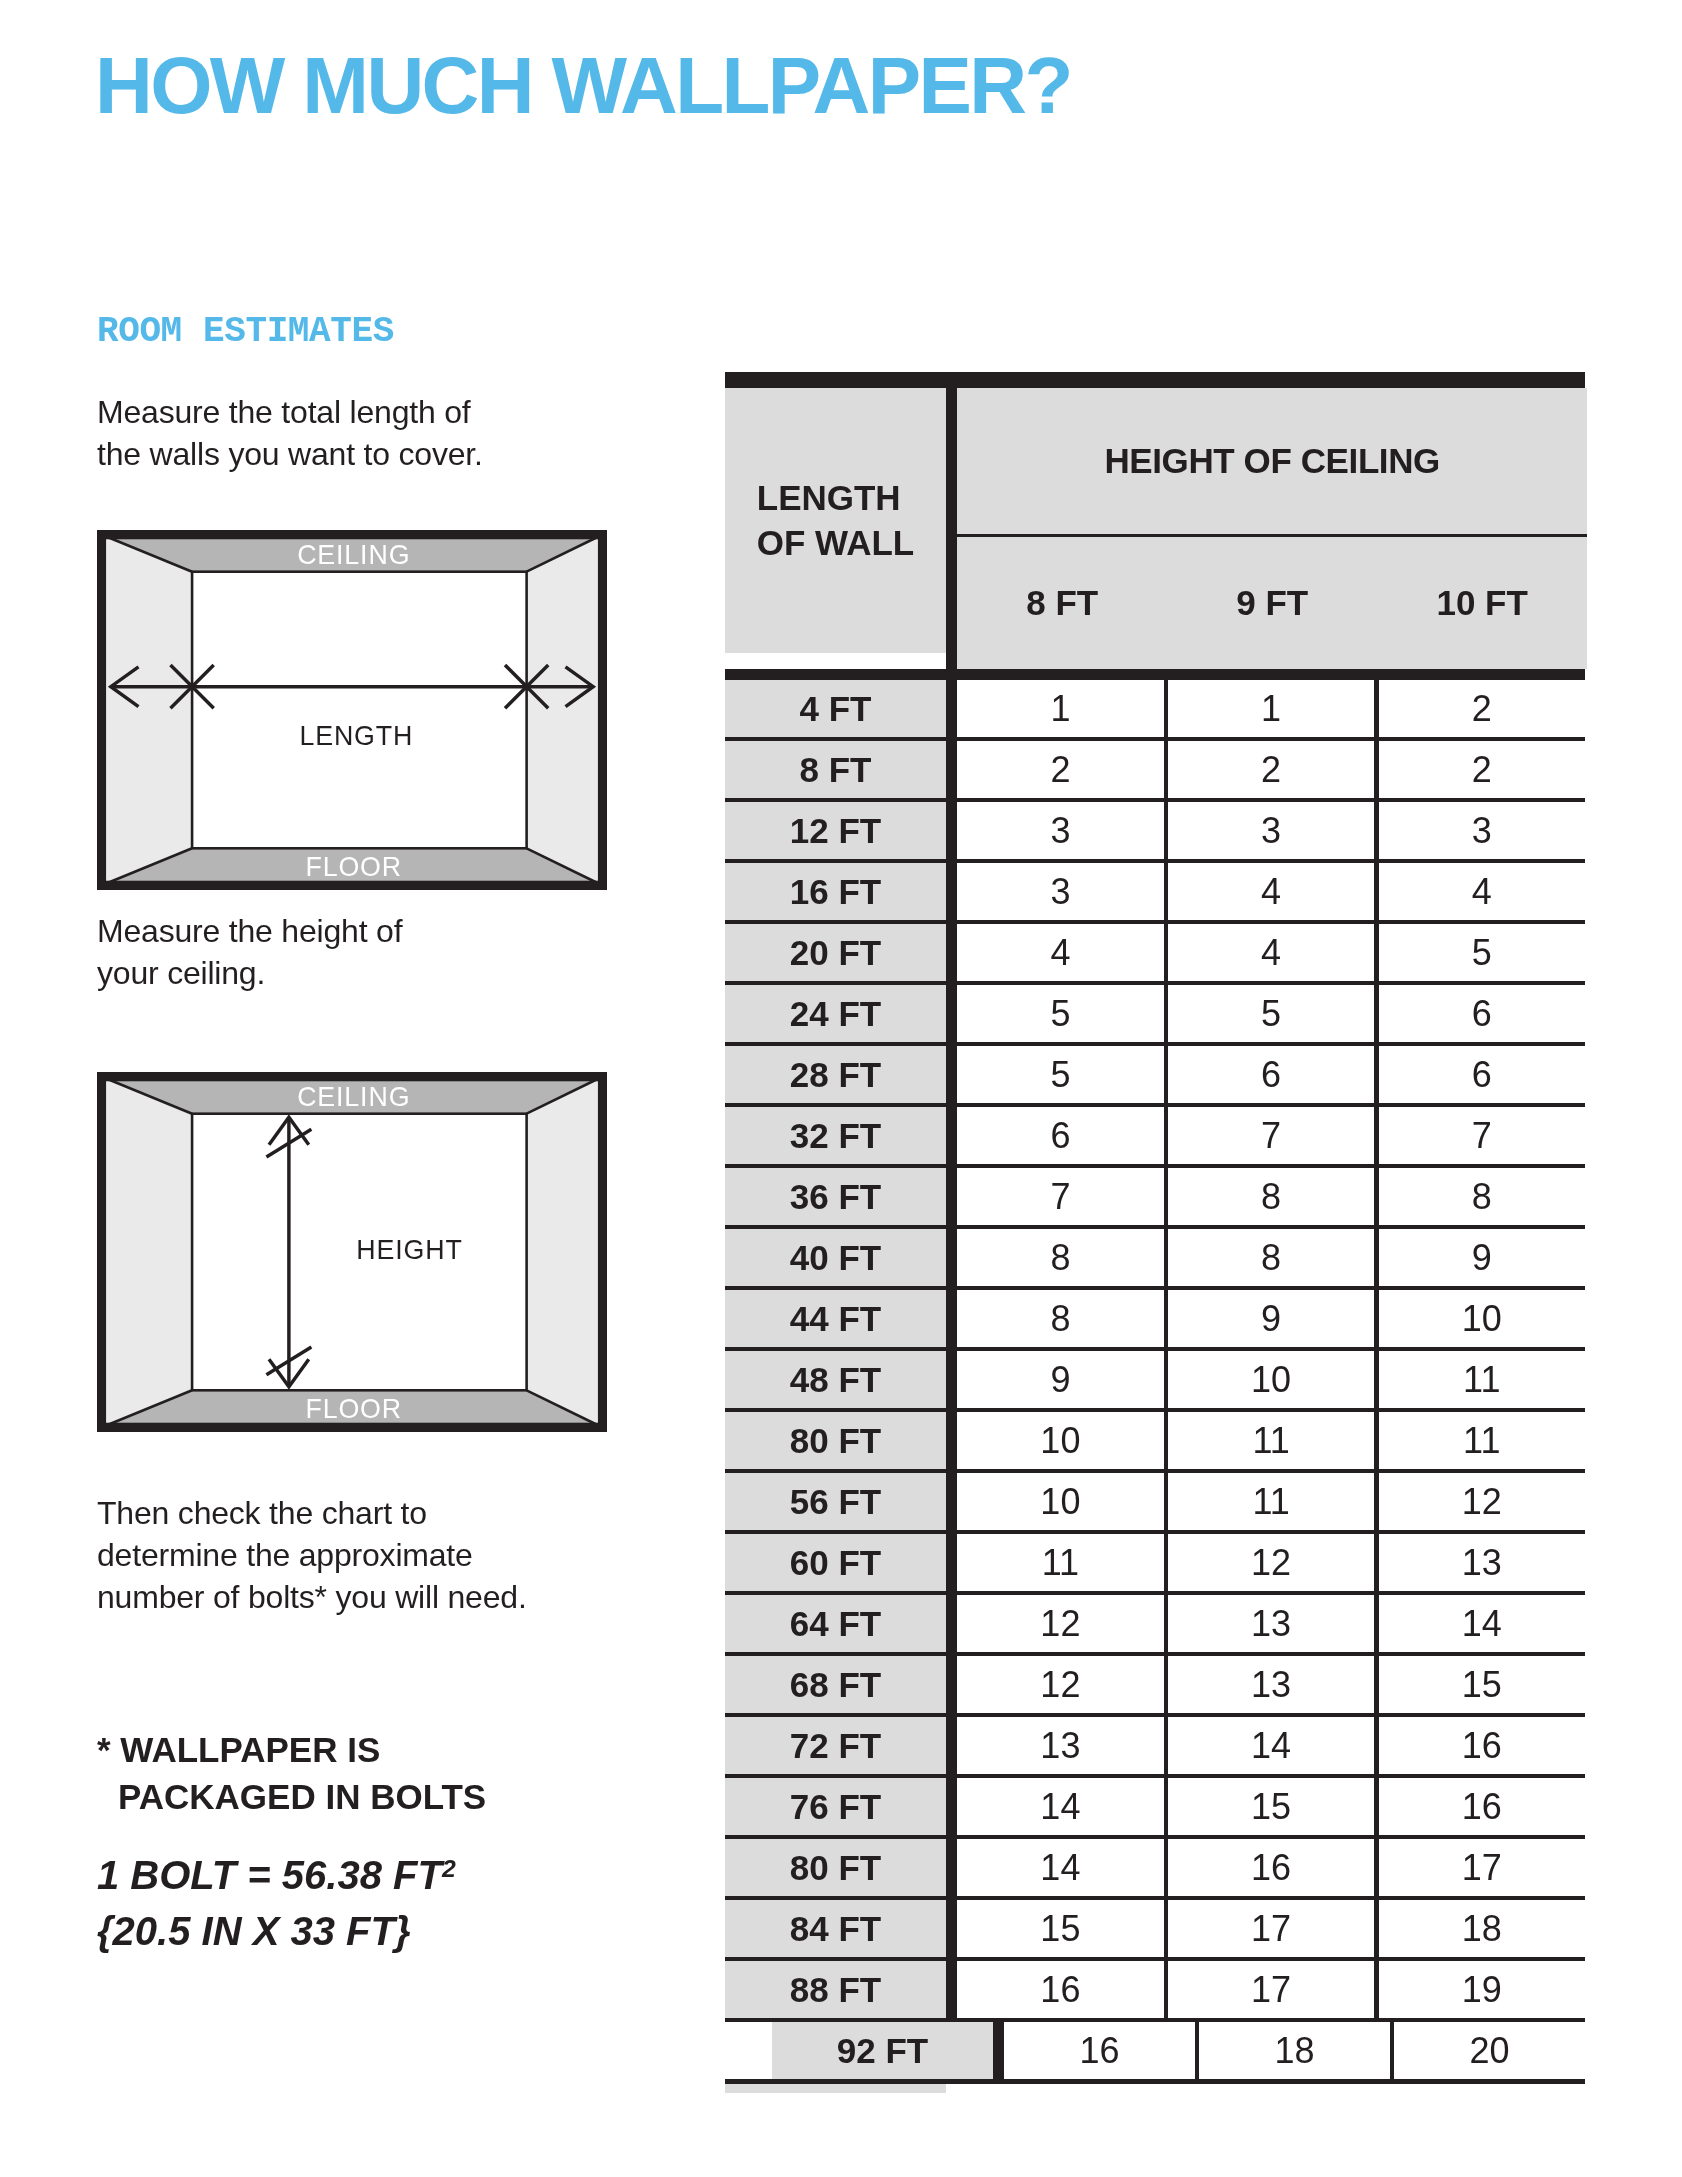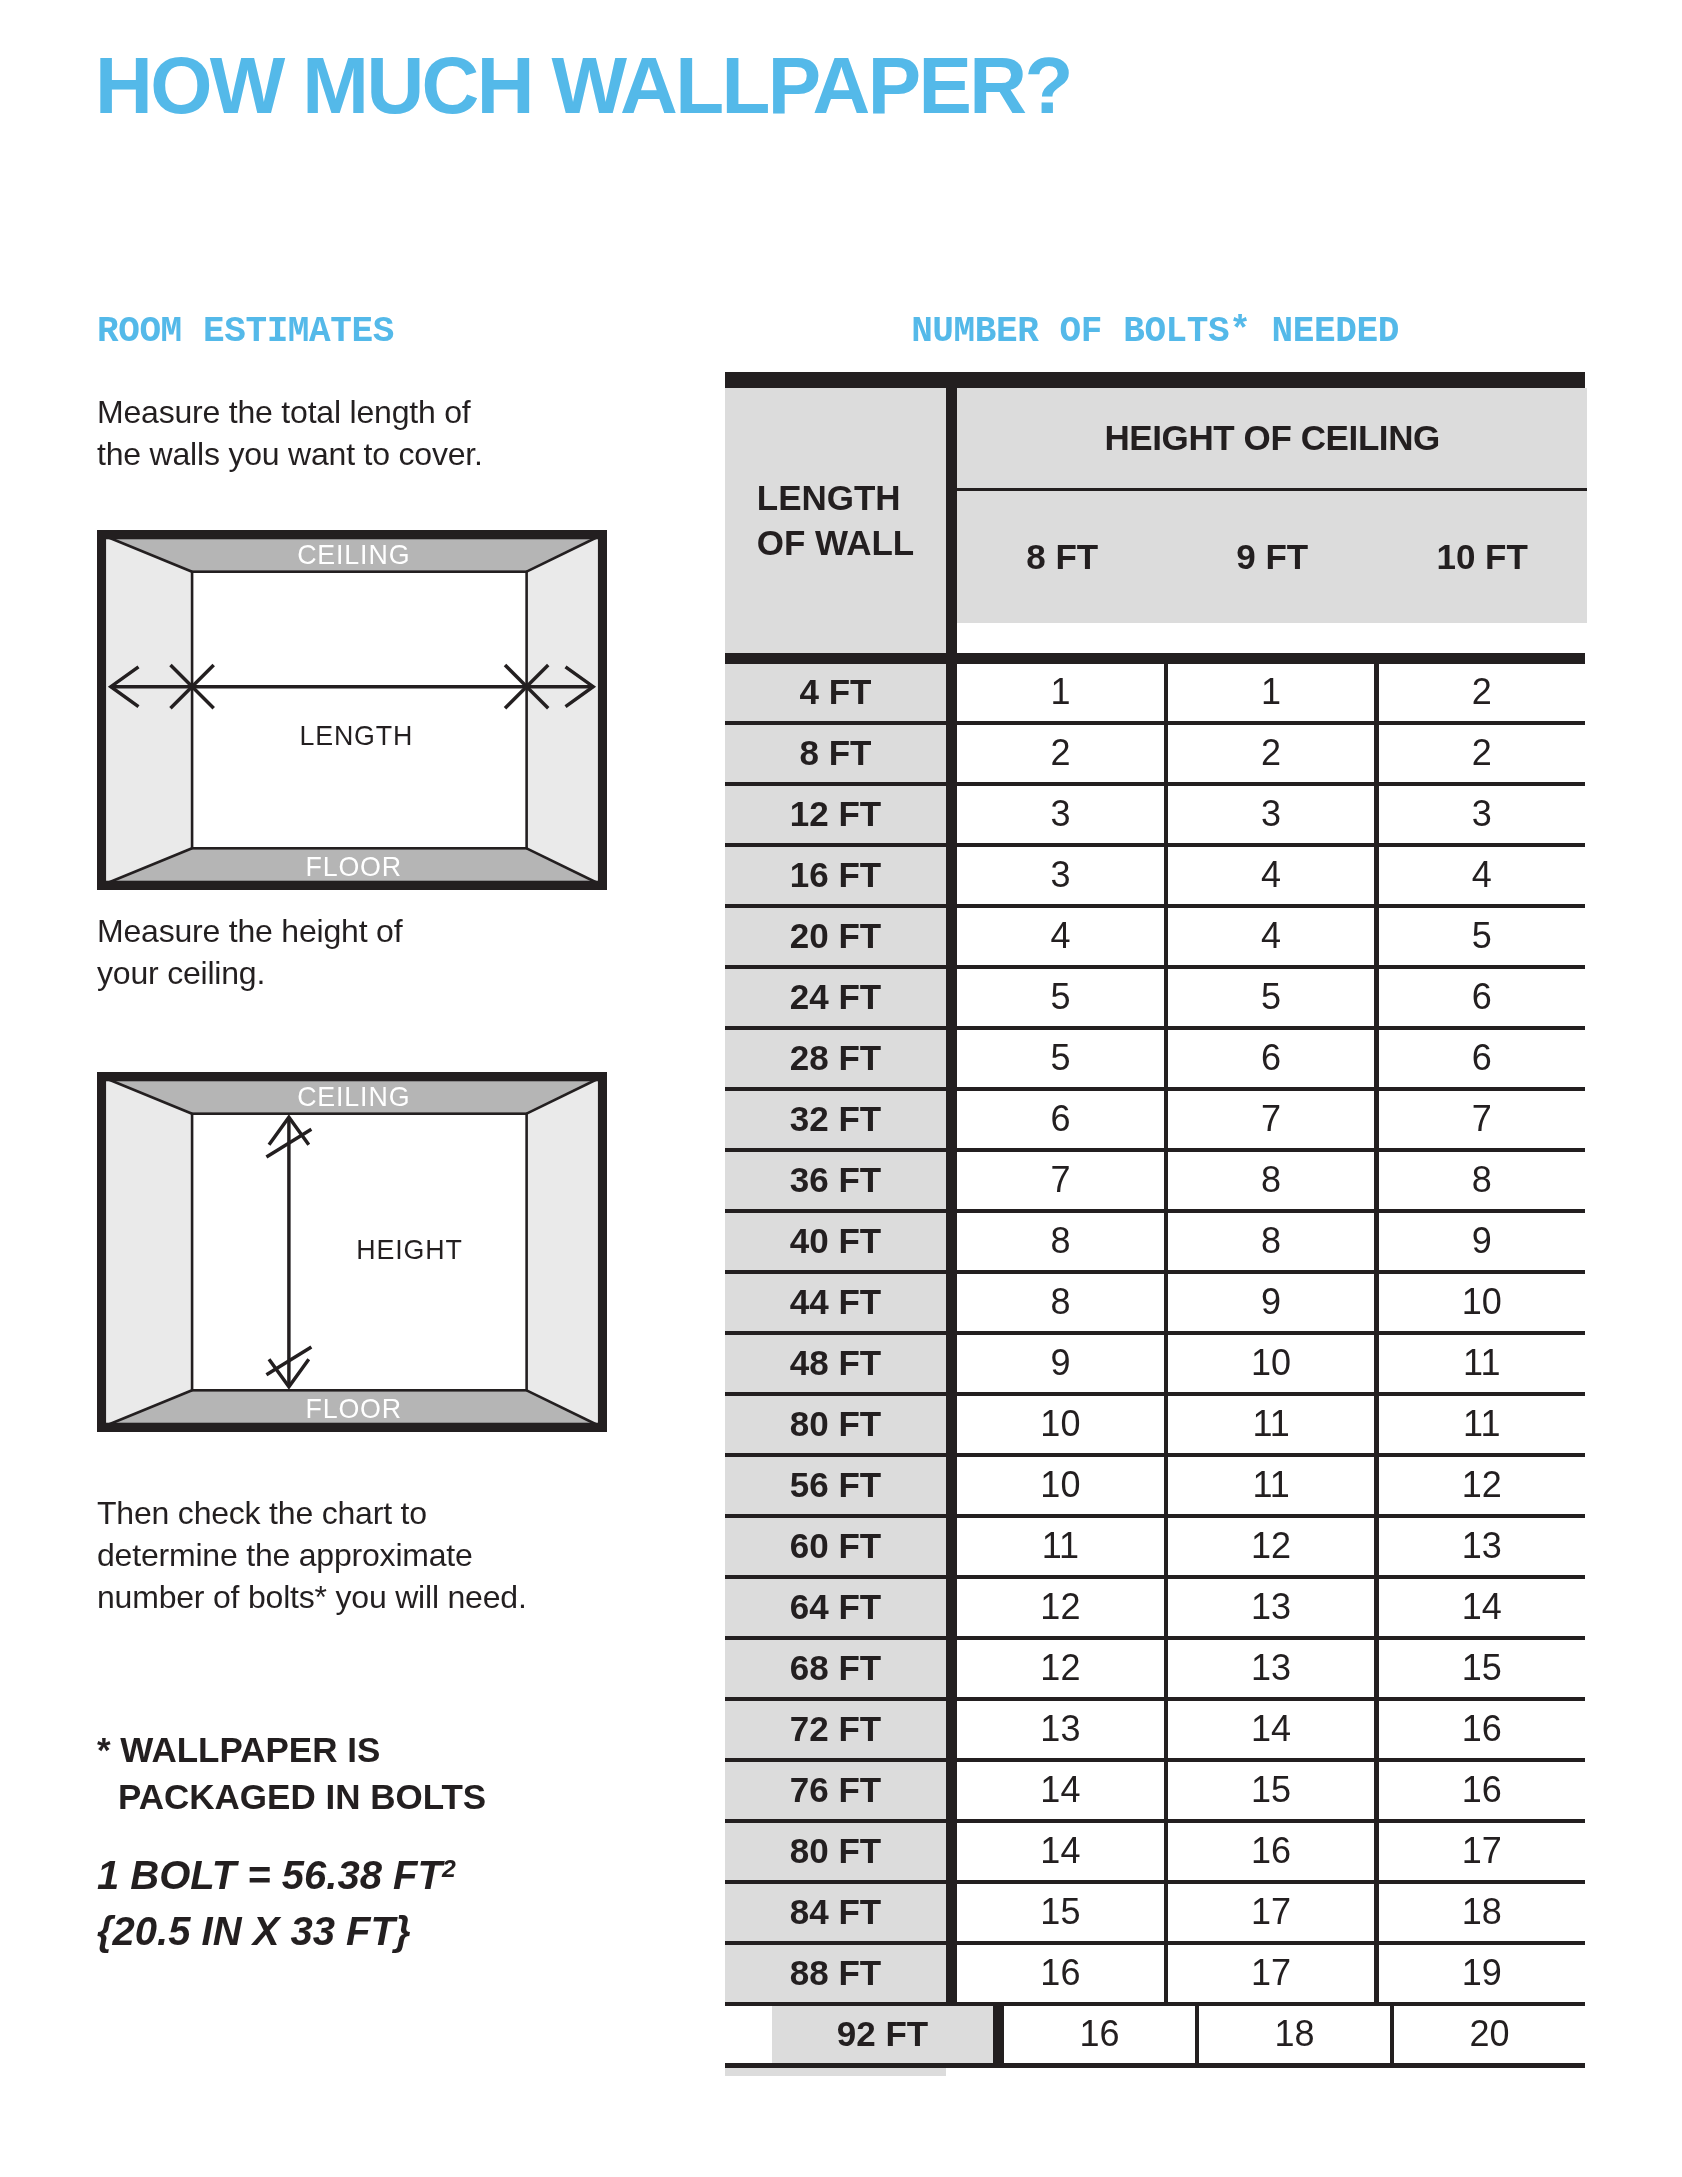--- a/index.html
+++ b/index.html
@@ -38,21 +38,21 @@
   .topbar { height:15.6px; background:var(--ink); }
   .header-grid { display:grid; grid-template-columns:221px 11.2px 630px; }
   .col1-header {
     background:var(--cell-gray); height:265px;
     display:flex; align-items:center; justify-content:center; text-align:left;
     font-weight:bold; font-size:35px; line-height:1.3; white-space:pre-line;
   }
   .vdivider { background:var(--ink); }
   .right-header { display:flex; flex-direction:column; }
   .hoc {
-    height:100px; background:var(--cell-gray);
+    height:146px; background:var(--cell-gray);
     display:flex; align-items:center; justify-content:center;
     font-weight:bold; font-size:35px; letter-spacing:-0.4px;
   }
   .hline-thin { height:3.5px; background:var(--ink); }
   .subrow { height:132px; background:var(--cell-gray); display:grid; grid-template-columns:1fr 1fr 1fr; }
   .subrow .subcell { display:flex; align-items:center; justify-content:center; font-weight:bold; font-size:35px; }
   .hline-thick { height:11.2px; background:var(--ink); }
   .trow {
     display:grid; grid-template-columns:221px 11.2px 1fr 4.3px 1fr 4.3px 1fr;
     height:57px; border-bottom:4.3px solid var(--ink);
@@ -147,21 +147,20 @@
 
   <div class="abs body-text" id="step3">Then check the chart to
 determine the approximate
 number of bolts* you will need.</div>
 
   <div class="abs" id="bolt-info">
     <div><span>1 BOLT = 56.38 FT</span><span class="sup">2</span></div>
     <div>{20.5 IN X 33 FT}</div>
   </div>
 
-  <div class="abs sec-heading" id="bolts-heading">NUMBER OF BOLTS* NEEDED</div>
 
   <div class="abs" id="bolt-table">
     <div class="topbar"></div>
     <div class="header-grid">
       <div class="col1-header">LENGTH
 OF WALL</div>
       <div class="vdivider"></div>
       <div class="right-header">
         <div class="hoc">HEIGHT OF CEILING</div>
         <div class="hline-thin"></div>

